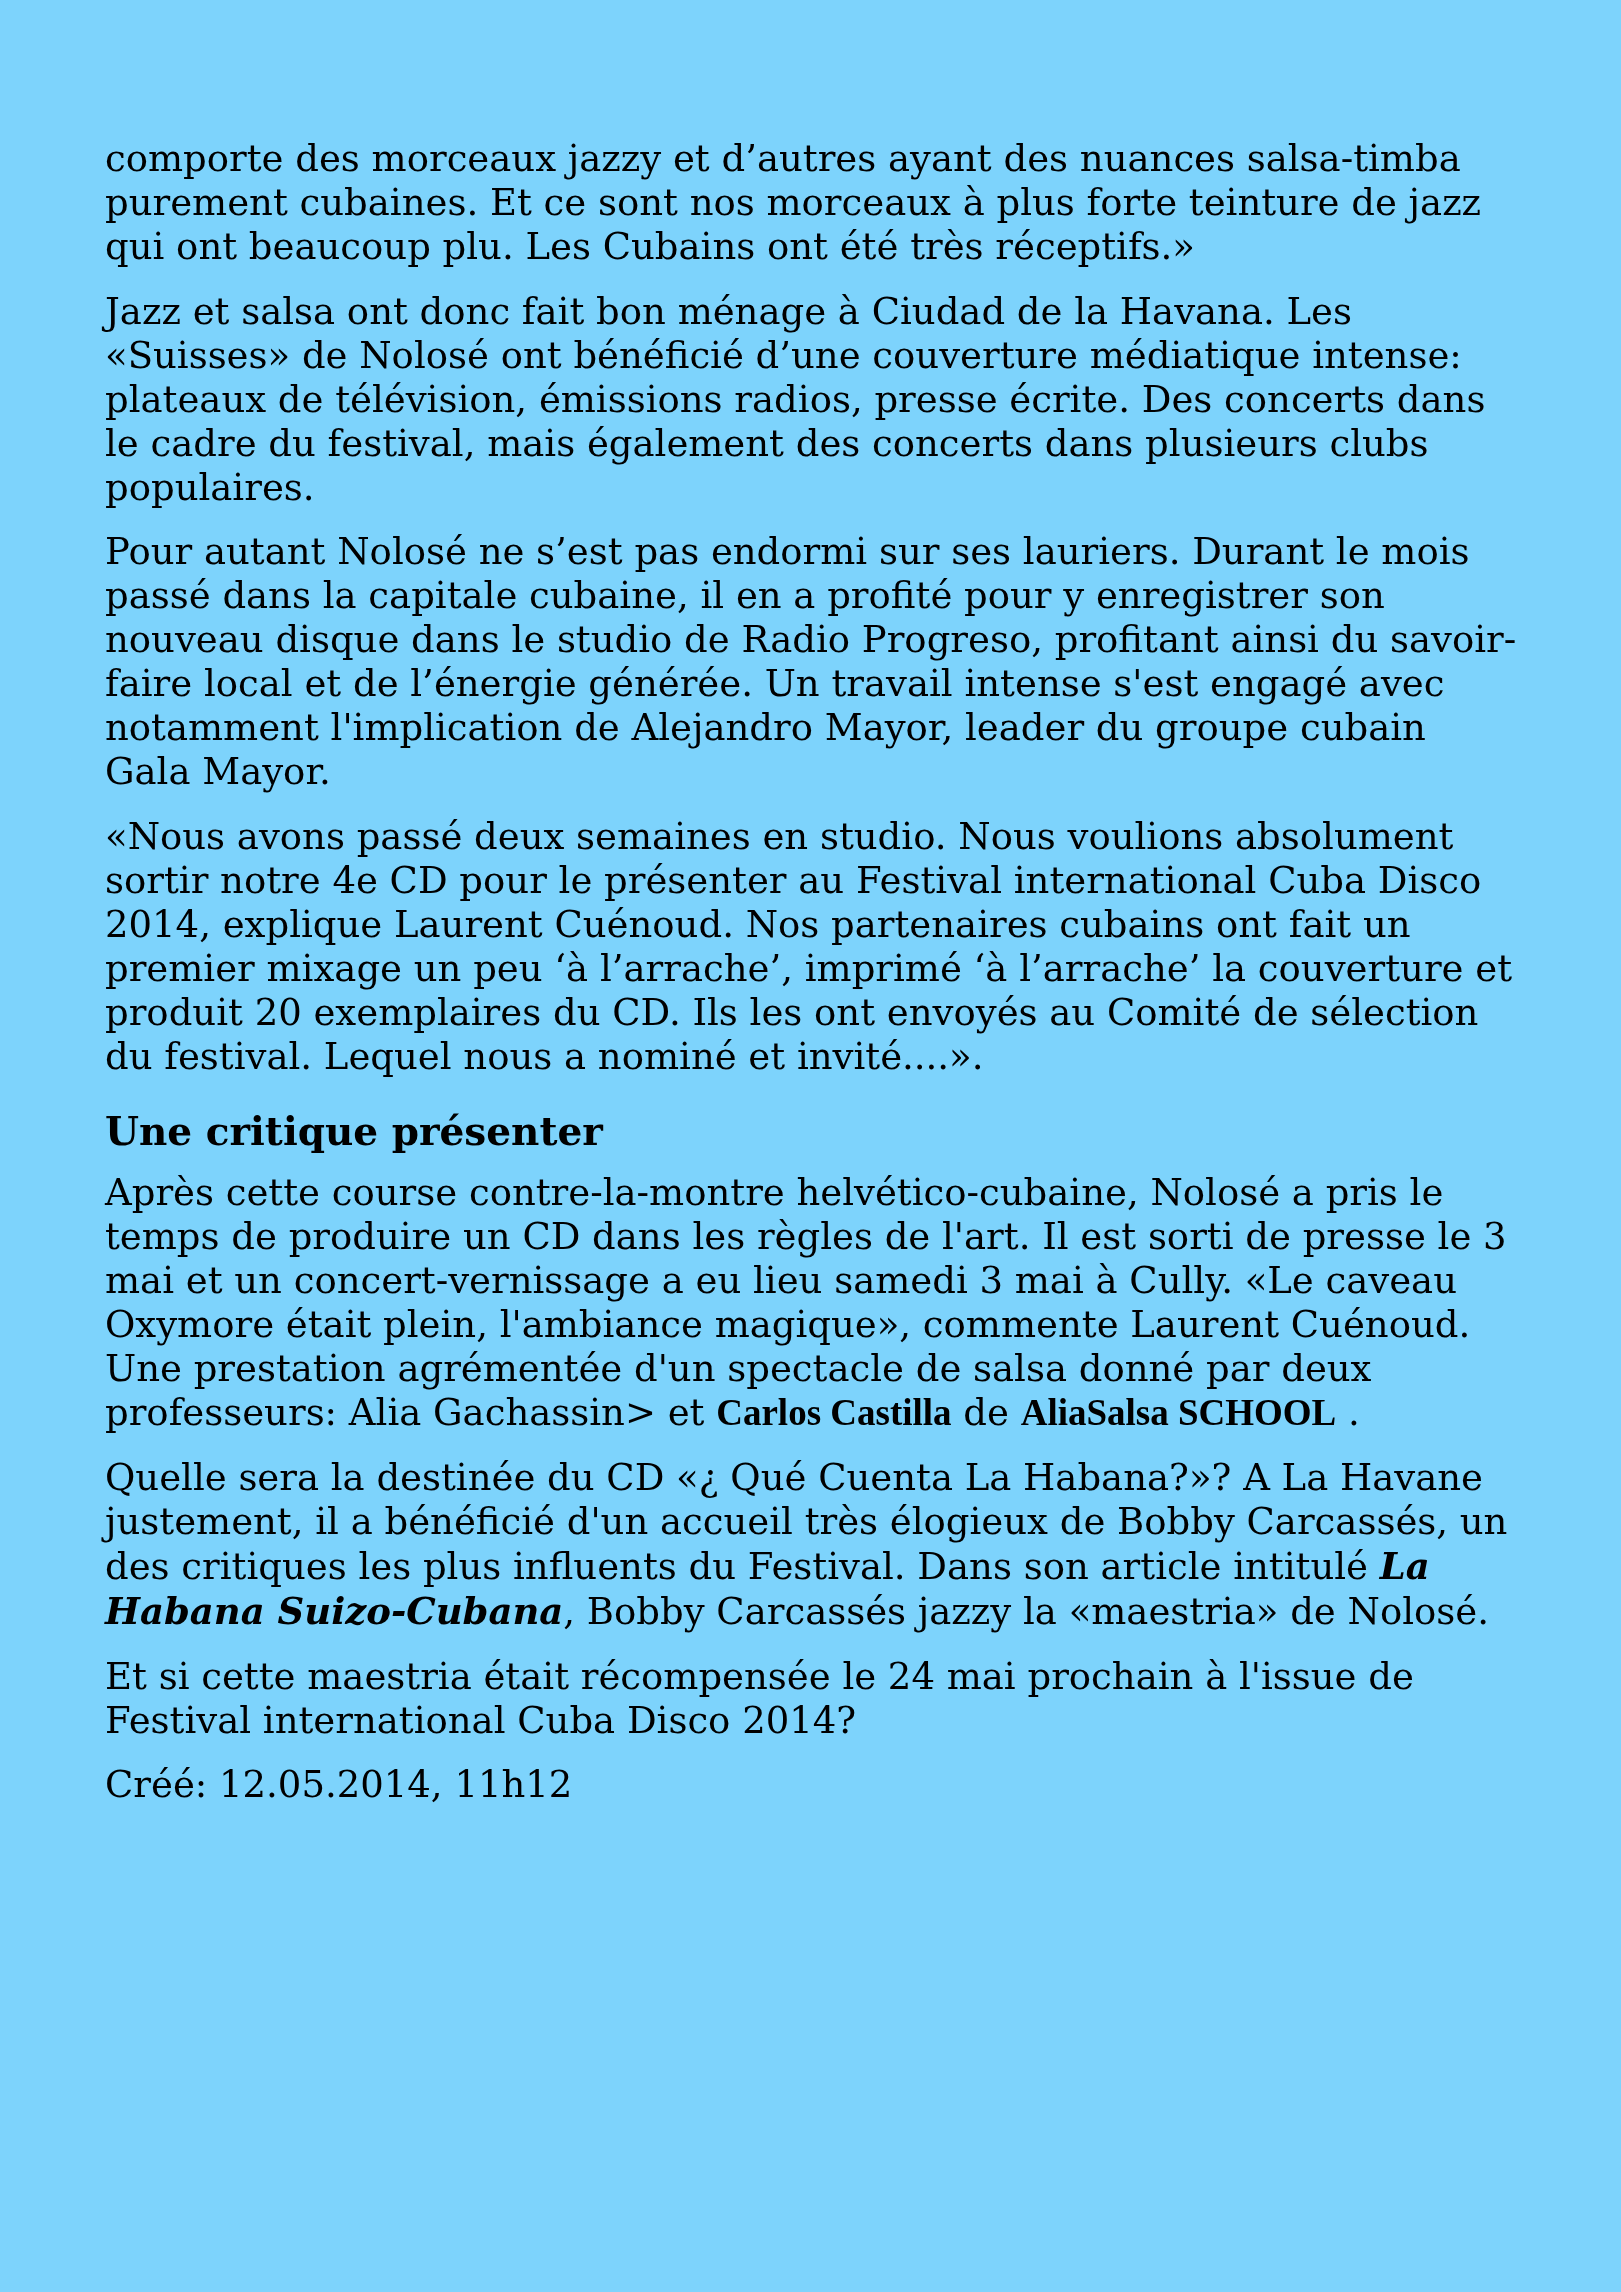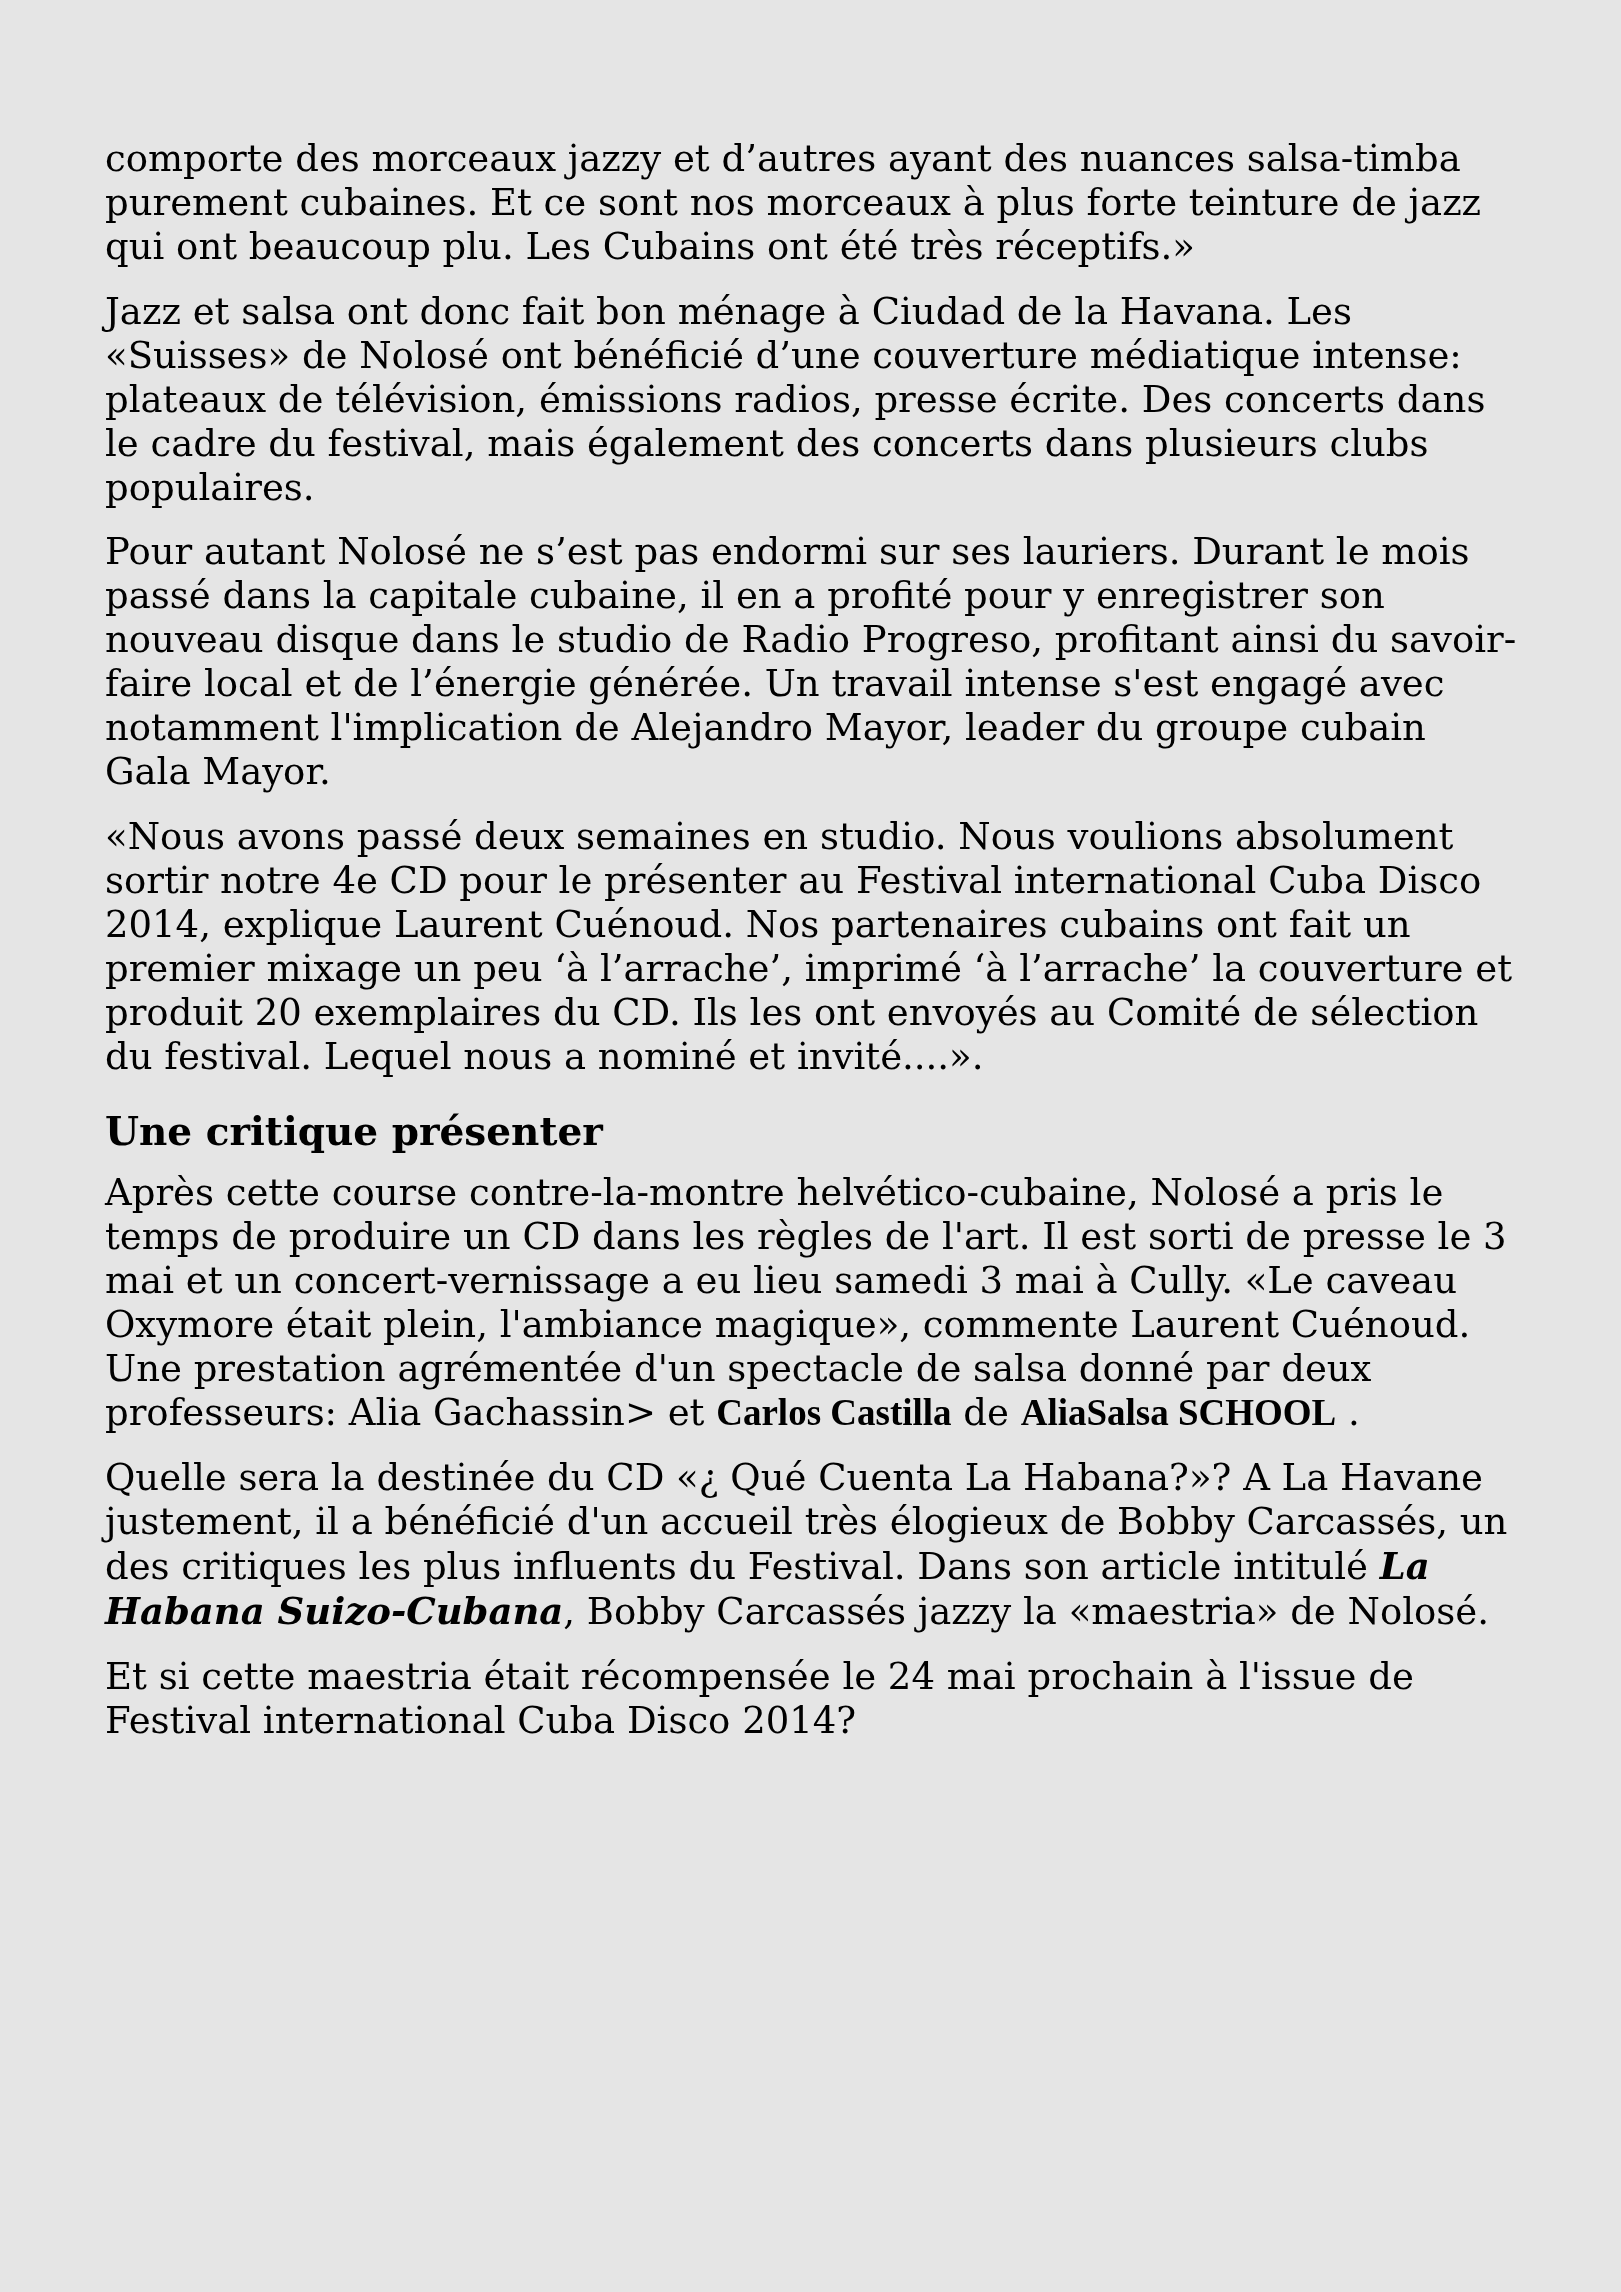--- a/index.html
+++ b/index.html
@@ -13,21 +13,21 @@
     position: relative;
     font-family: "DejaVu Serif", "Liberation Serif", serif;
     color: #000000;
   }
   .page {
     position: absolute;
     left: 0;
     top: 0;
     width: 1621px;
     height: 2293px;
-    background: #e5e5e5;
+    background: #7dd3fc;
     overflow: hidden;
   }
   .article-body {
     position: absolute;
     left: 105px;
     top: 137px;
     width: 1413px;
     font-size: 37px;
     line-height: 44px;
     color: #000000;
@@ -63,16 +63,17 @@
 
     <h2>Une critique présenter</h2>
 
     <p><span>Après cette course contre-la-montre helvético-cubaine, Nolosé a pris le temps de produire un CD dans les règles de l'art. Il est sorti de presse le 3 mai et un concert-vernissage a eu lieu samedi 3 mai à Cully. «Le caveau Oxymore était plein, l'ambiance magique», commente Laurent Cuénoud. Une prestation agrémentée d'un spectacle de salsa donné par deux professeurs: Alia Gachassin&gt; et </span><span class="bold">Carlos Castilla</span><span> de </span><span class="bold">AliaSalsa SCHOOL</span><span> .</span></p>
 
     <p><span>Quelle sera la destinée du CD «¿ Qué Cuenta La Habana?»? A La Havane justement, il a bénéficié d'un accueil très élogieux de Bobby Carcassés, un des critiques les plus influents du Festival. Dans son article intitulé </span><span class="bold-italic">La Habana Suizo-Cubana</span><span>, Bobby Carcassés jazzy la «maestria» de Nolosé.</span></p>
 
     <p>Et si cette maestria était récompensée le 24 mai prochain à l'issue de Festival international Cuba Disco 2014?</p>
 
 
+    <p>Créé: 12.05.2014, 11h12</p>
 
   </div>
 </div>
 
 
 </body></html>

